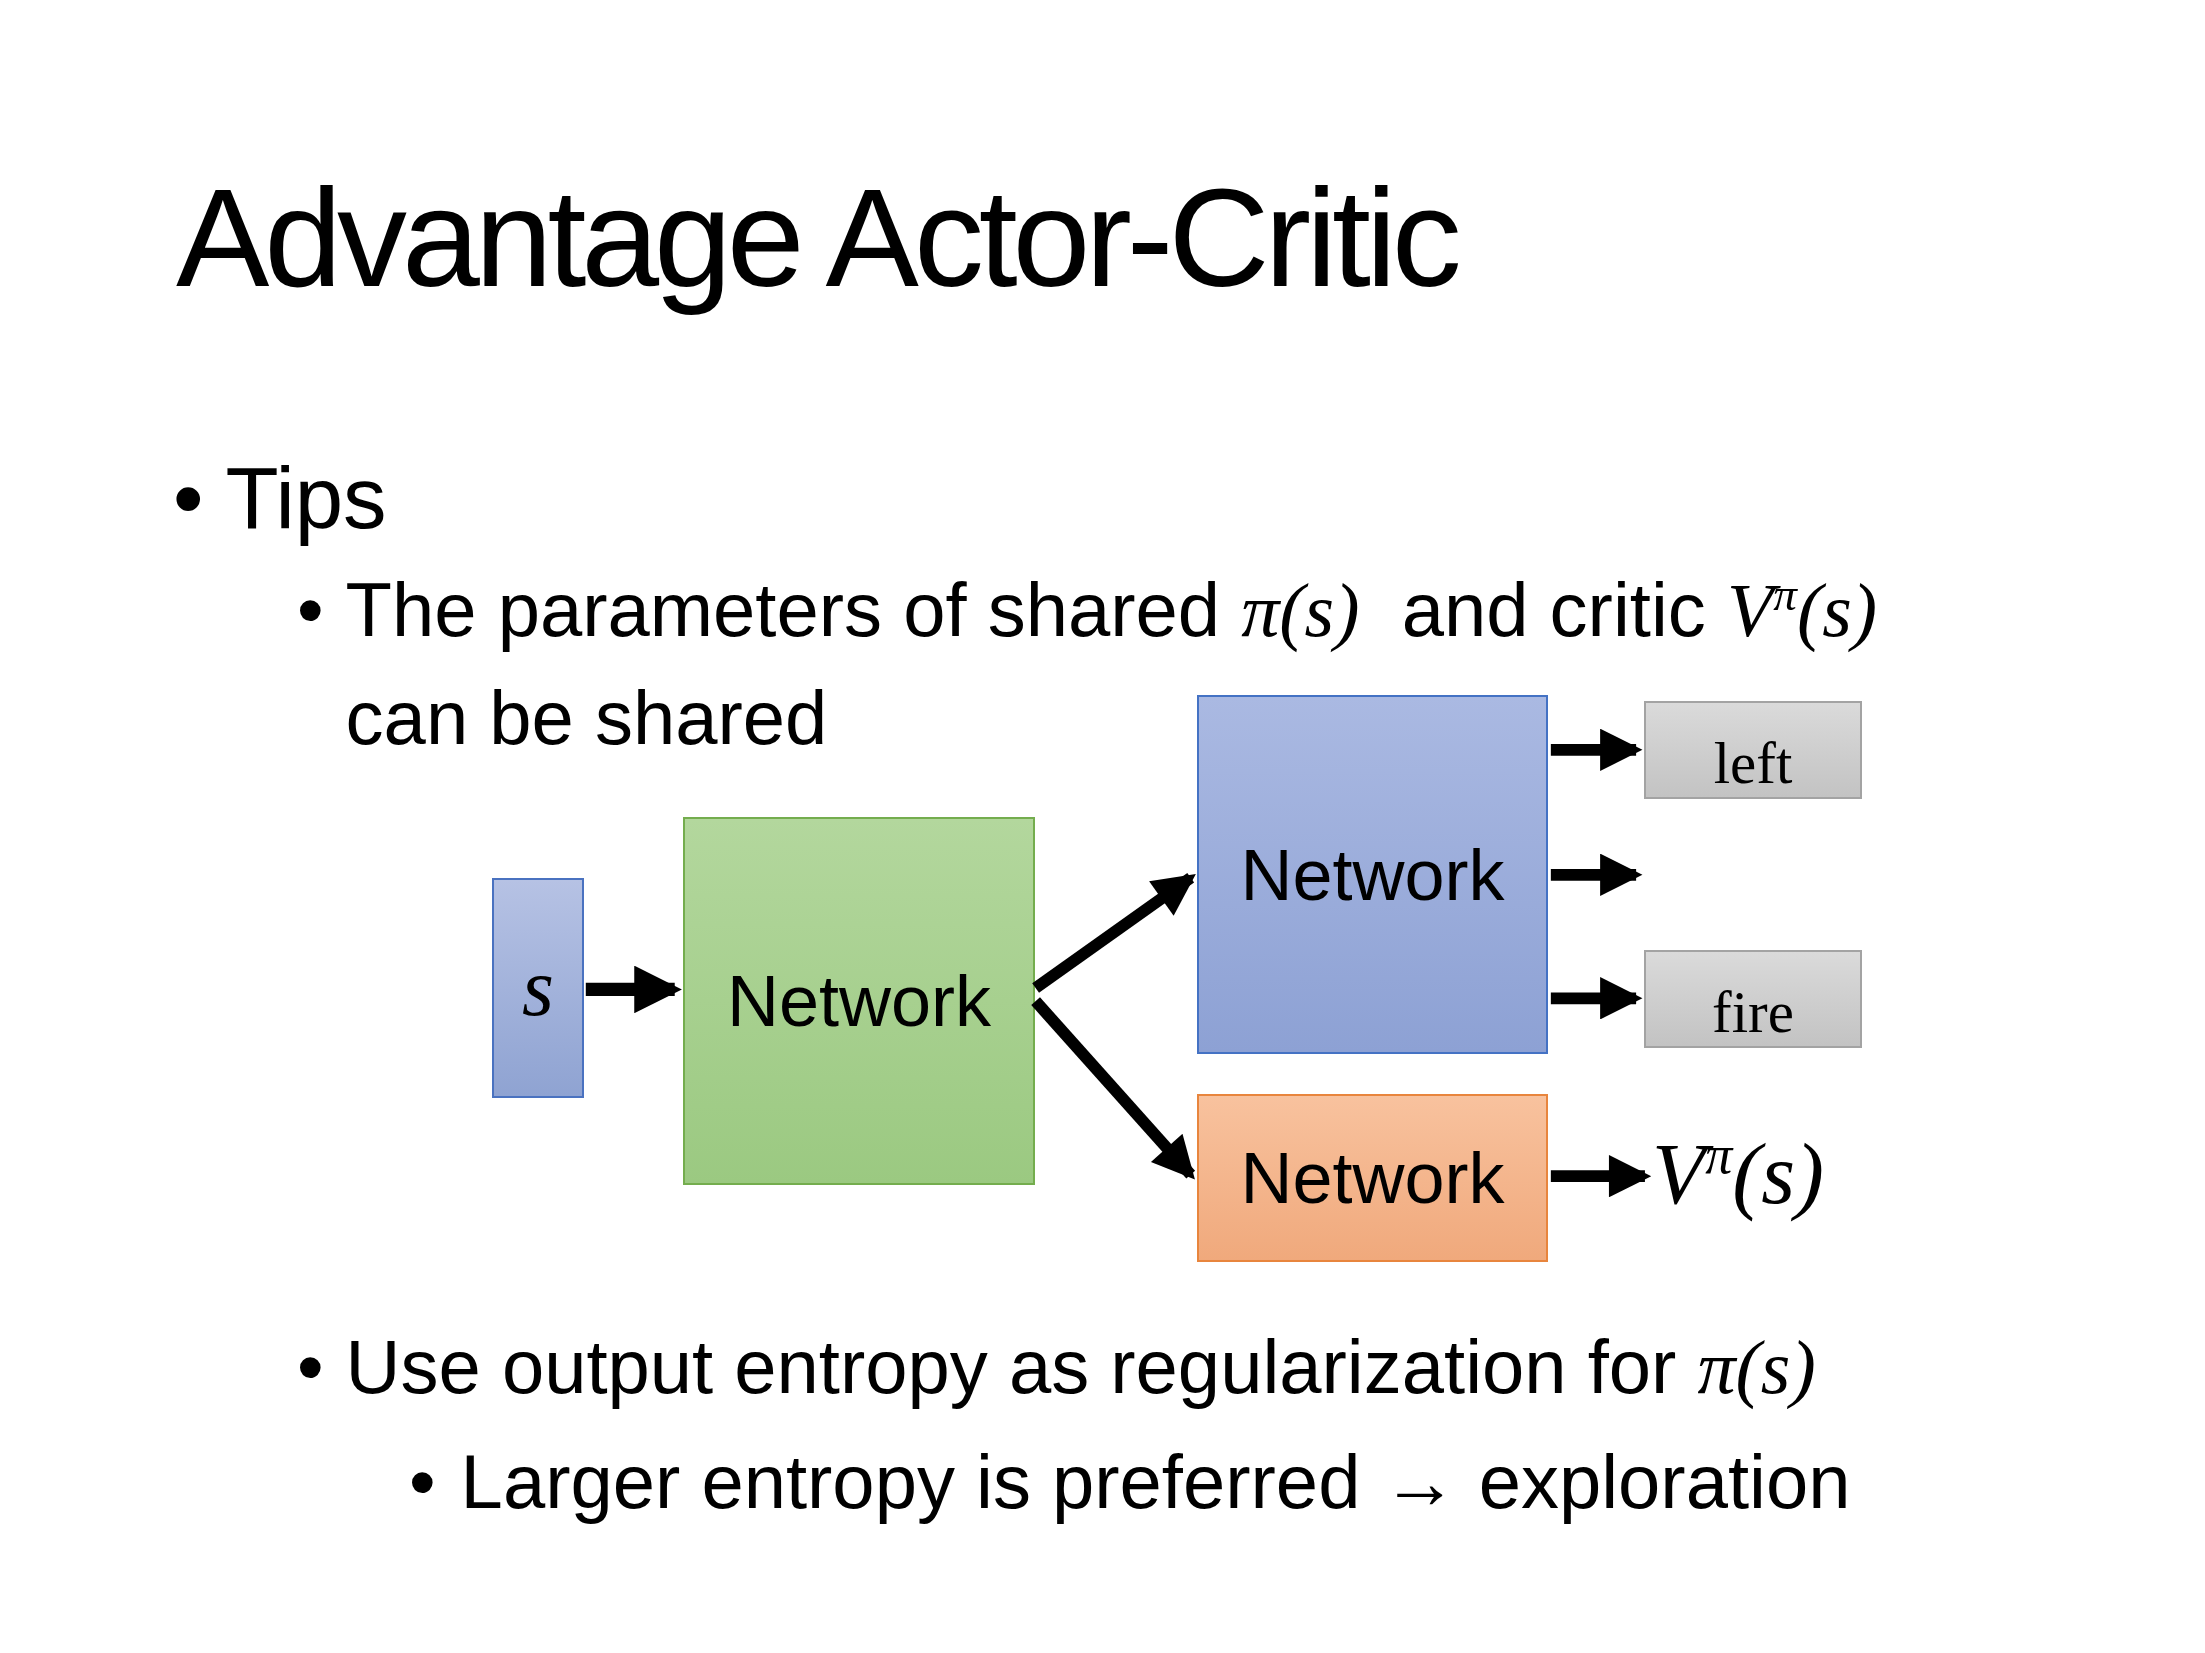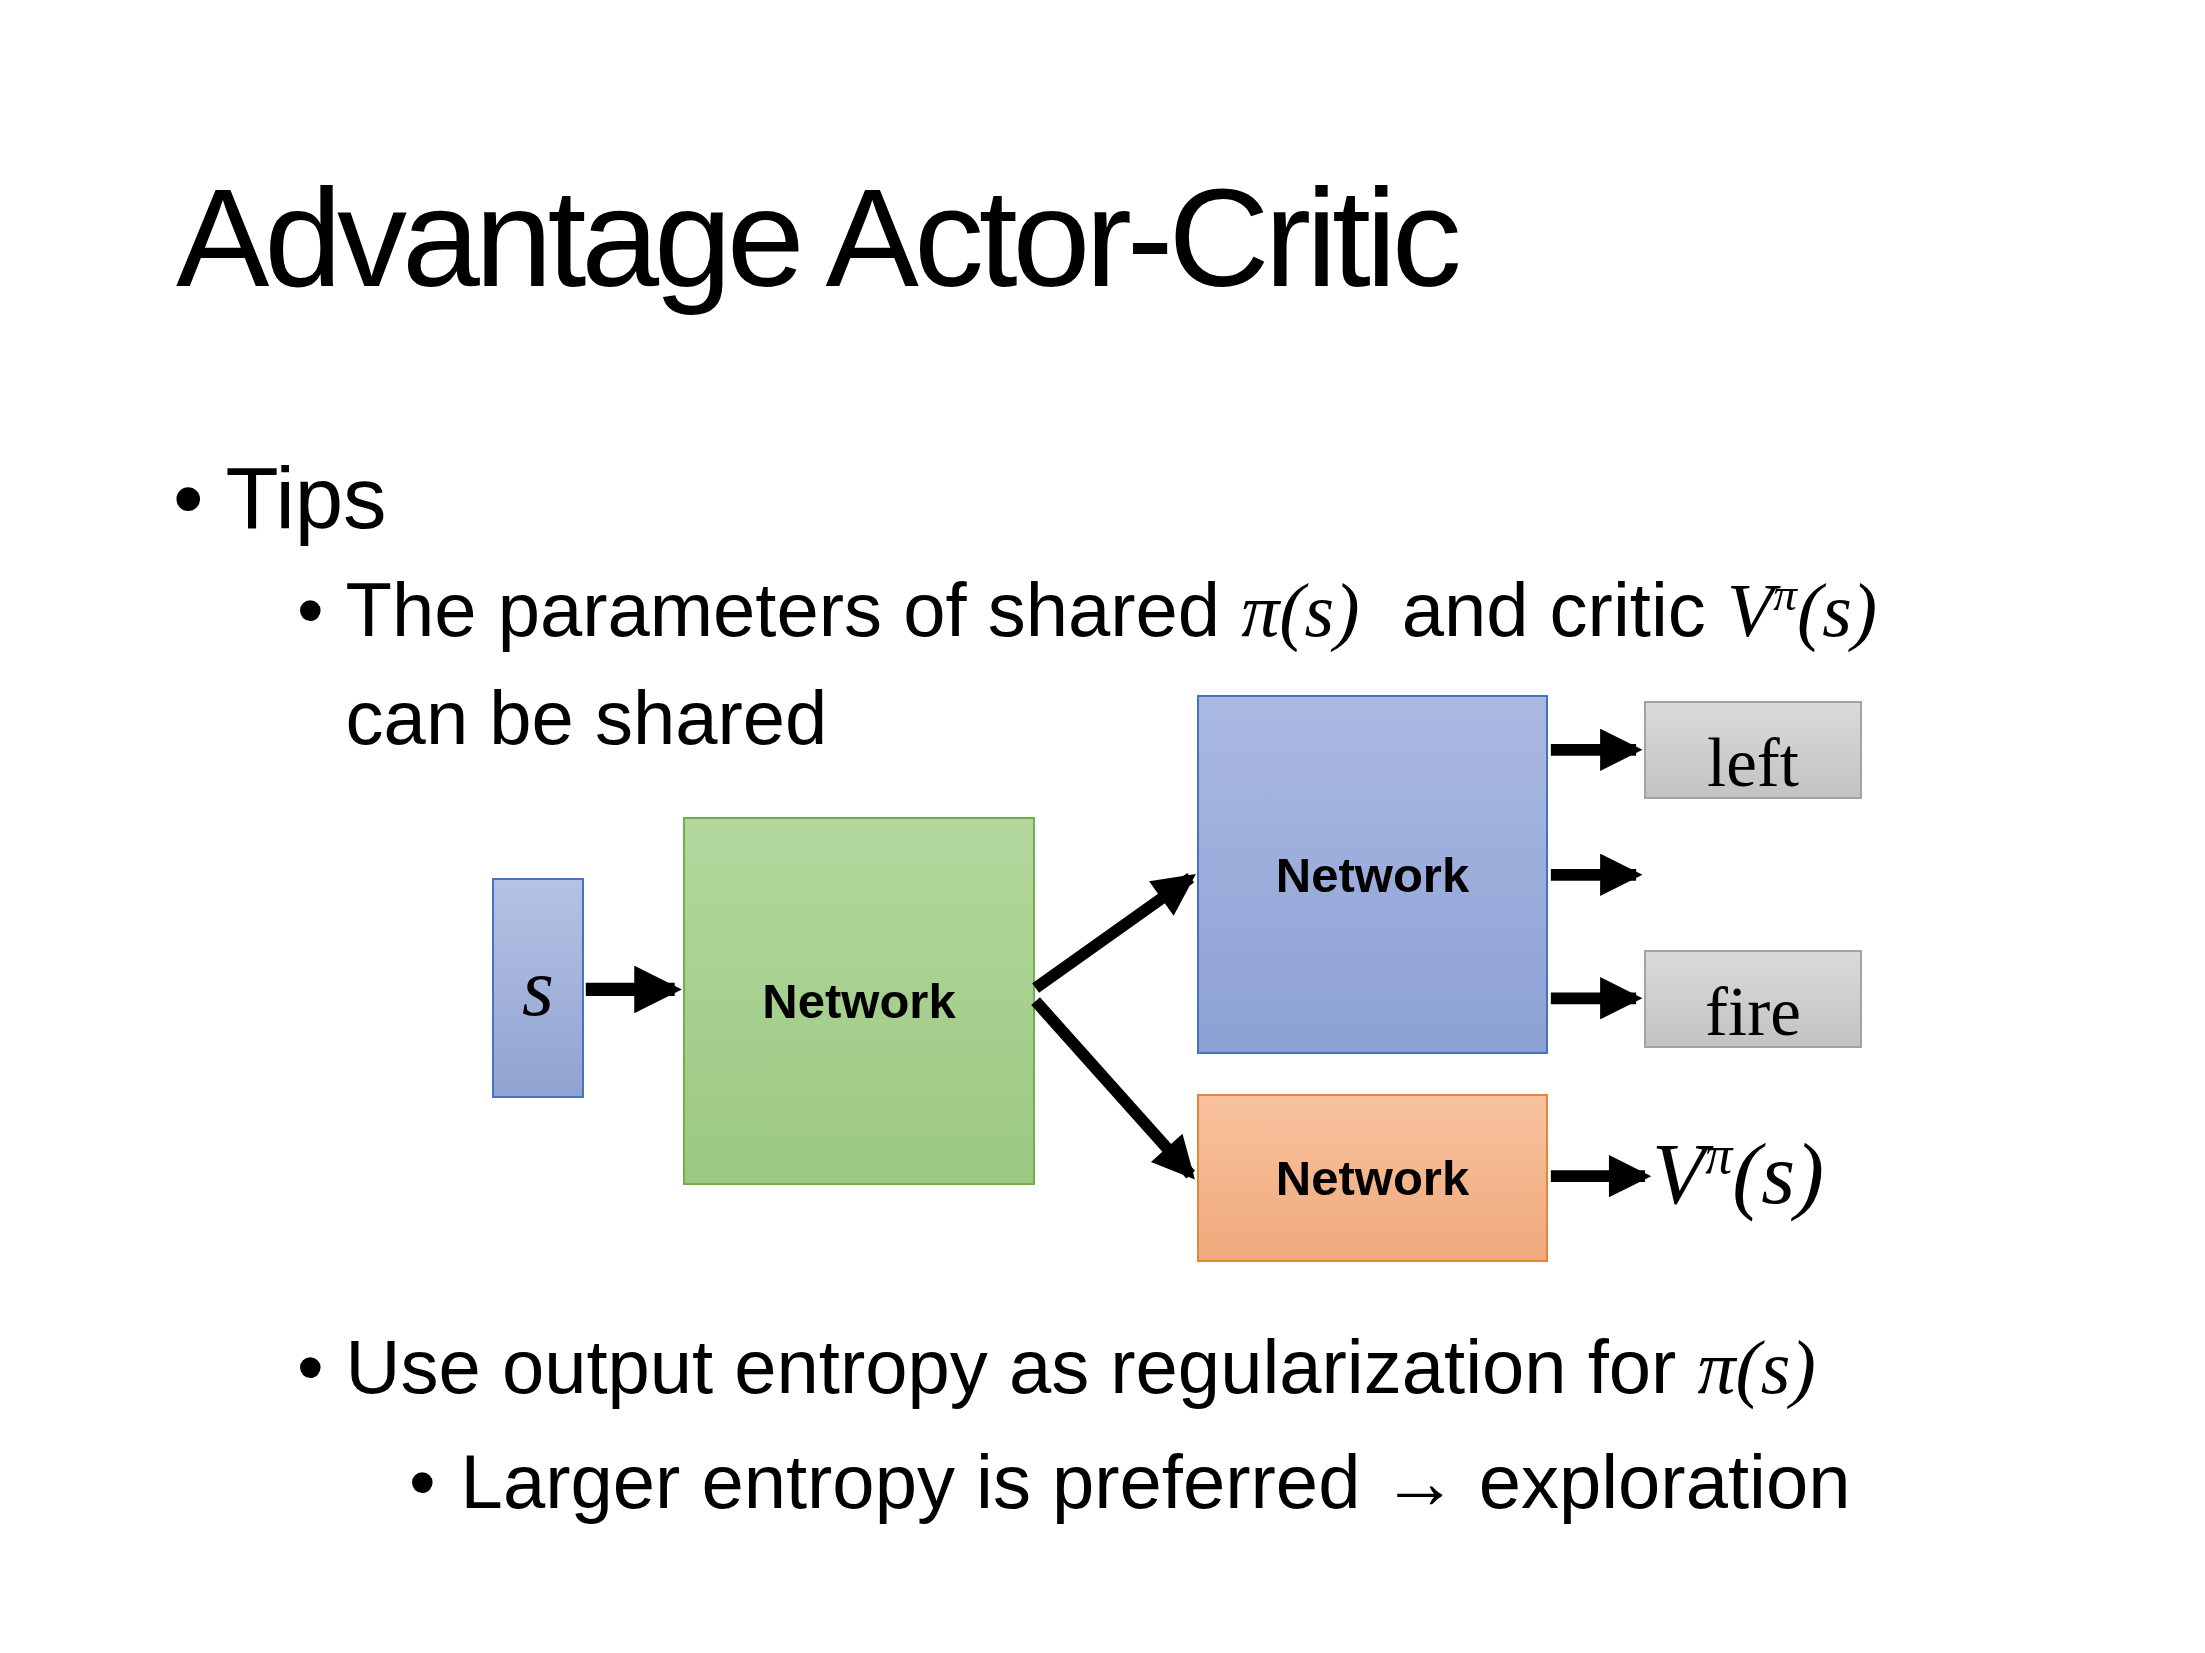--- a/index.html
+++ b/index.html
@@ -67,29 +67,29 @@
   .actor-box {
     left: 1197px; top: 695px; width: 351px; height: 359px;
     background: linear-gradient(180deg, var(--actor_box_fill_top,#aab9e2), var(--actor_box_fill_bottom,#8da1d4));
     border: 2.9px solid var(--actor_box_border,#4472c4);
   }
   .critic-box {
     left: 1197px; top: 1094px; width: 351px; height: 168px;
     background: linear-gradient(180deg, var(--critic_box_fill_top,#f8c29e), var(--critic_box_fill_bottom,#f0a97c));
     border: 2.9px solid var(--critic_box_border,#e8853d);
   }
-  .network-label { font-size: 49px; color: #000; font-weight: bold; }
+  .network-label { font-size: 72px; color: #000; }
   .action-box {
     left: 1644px; width: 218px; height: 98px;
     background: linear-gradient(180deg, var(--action_box_fill_top,#dadada), var(--action_box_fill_bottom,#c3c3c3));
     border: 2.2px solid var(--action_box_border,#a3a3a3);
   }
   .action-box .label {
     font-family: "Liberation Serif", serif;
-    font-size: 69px;
+    font-size: 59px;
     margin-top: 26px;
   }
   .action-left  { top: 701px; }
   .action-right { top: 826px; }
   .action-fire  { top: 950px; }
   .value-out {
     position: absolute;
     left: 1652px; top: 1123px;
     font-size: 87px;
     white-space: nowrap;

